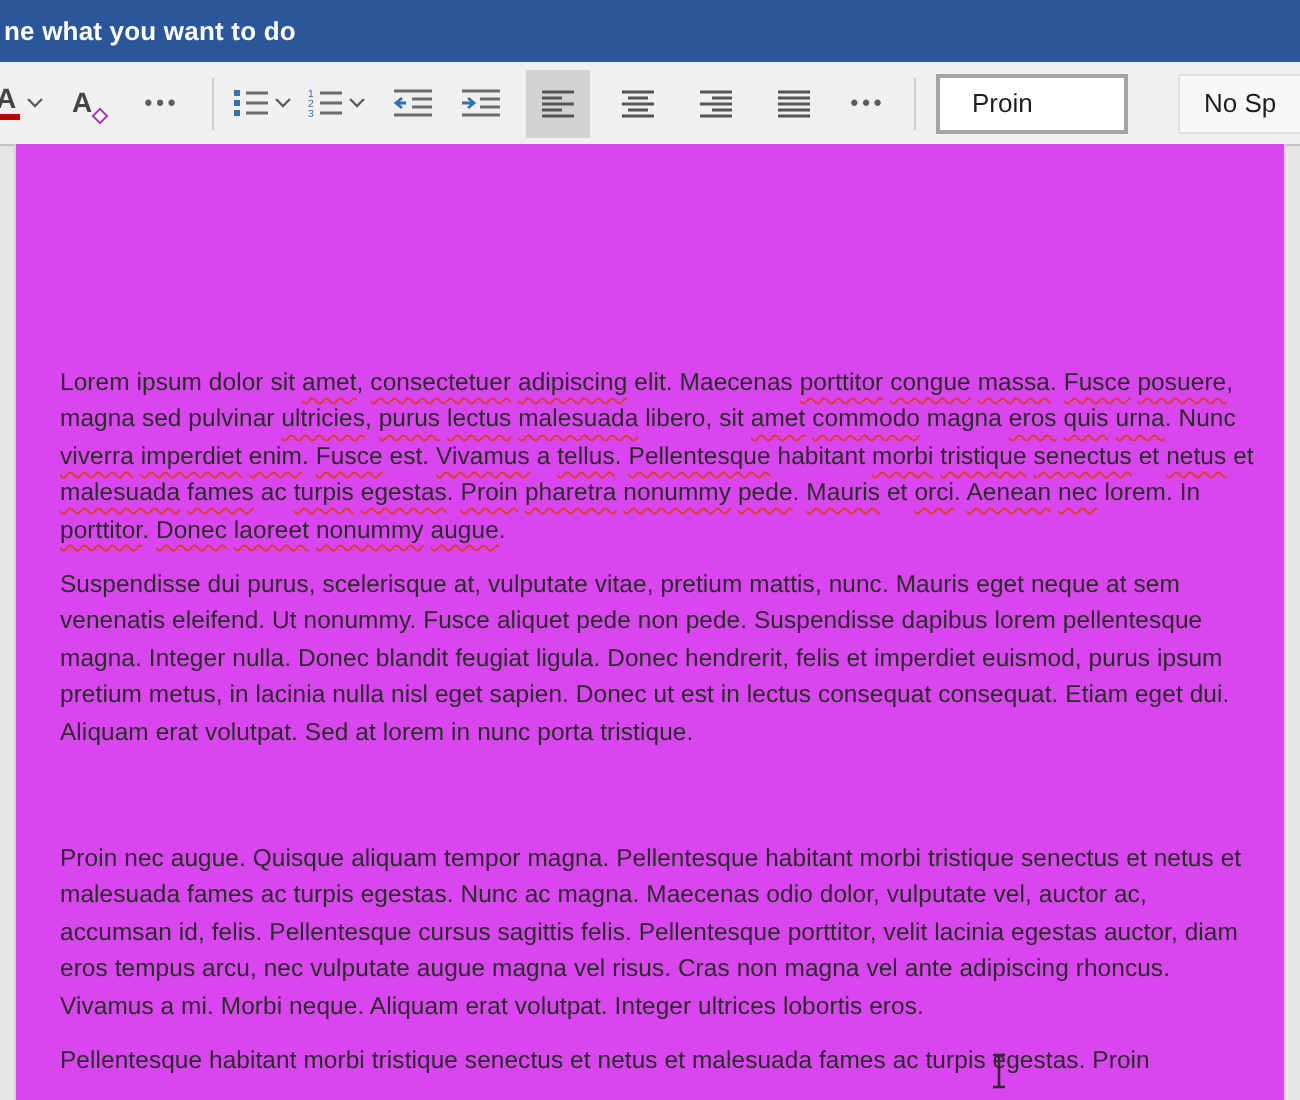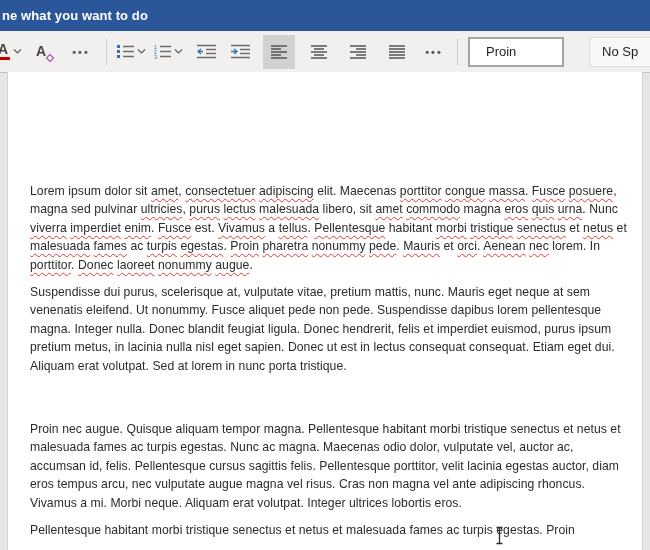--- a/index.html
+++ b/index.html
@@ -43,21 +43,21 @@
   .styles-area{display:flex;align-items:center;flex:1 1 auto;height:41px;overflow:hidden;}
   .style-chip{
     height:30px;box-sizing:border-box;display:flex;align-items:center;
     font-size:13px;color:#201f1e;white-space:nowrap;flex:0 0 auto;
   }
   .style-chip.sel{background:#fff;border:2px solid #a6a4a2;padding:0 16px;}
   .style-chip.unsel{background:#f8f7f6;border:1px solid #e2e0de;padding:0 12px;min-width:70px;}
   
   .page{
     position:absolute;top:72px;left:7px;width:636px;bottom:0;
-    background:#ffffff;border-left:1px solid #d6d4d2;border-right:1px solid #d6d4d2;
+    background:#d946ef;border-left:1px solid #d6d4d2;border-right:1px solid #d6d4d2;
     box-sizing:border-box;
   }
   .page-inner{padding:110px 15px 0 22px;}
   .docpara{
     margin:0 0 9px 0;font-size:12.2px;line-height:18.4px;color:#2b2b2b;
     letter-spacing:.05px;
   }
   .docpara.gap-before{margin-top:45px;}
   .sp{
     text-decoration-line:underline;

